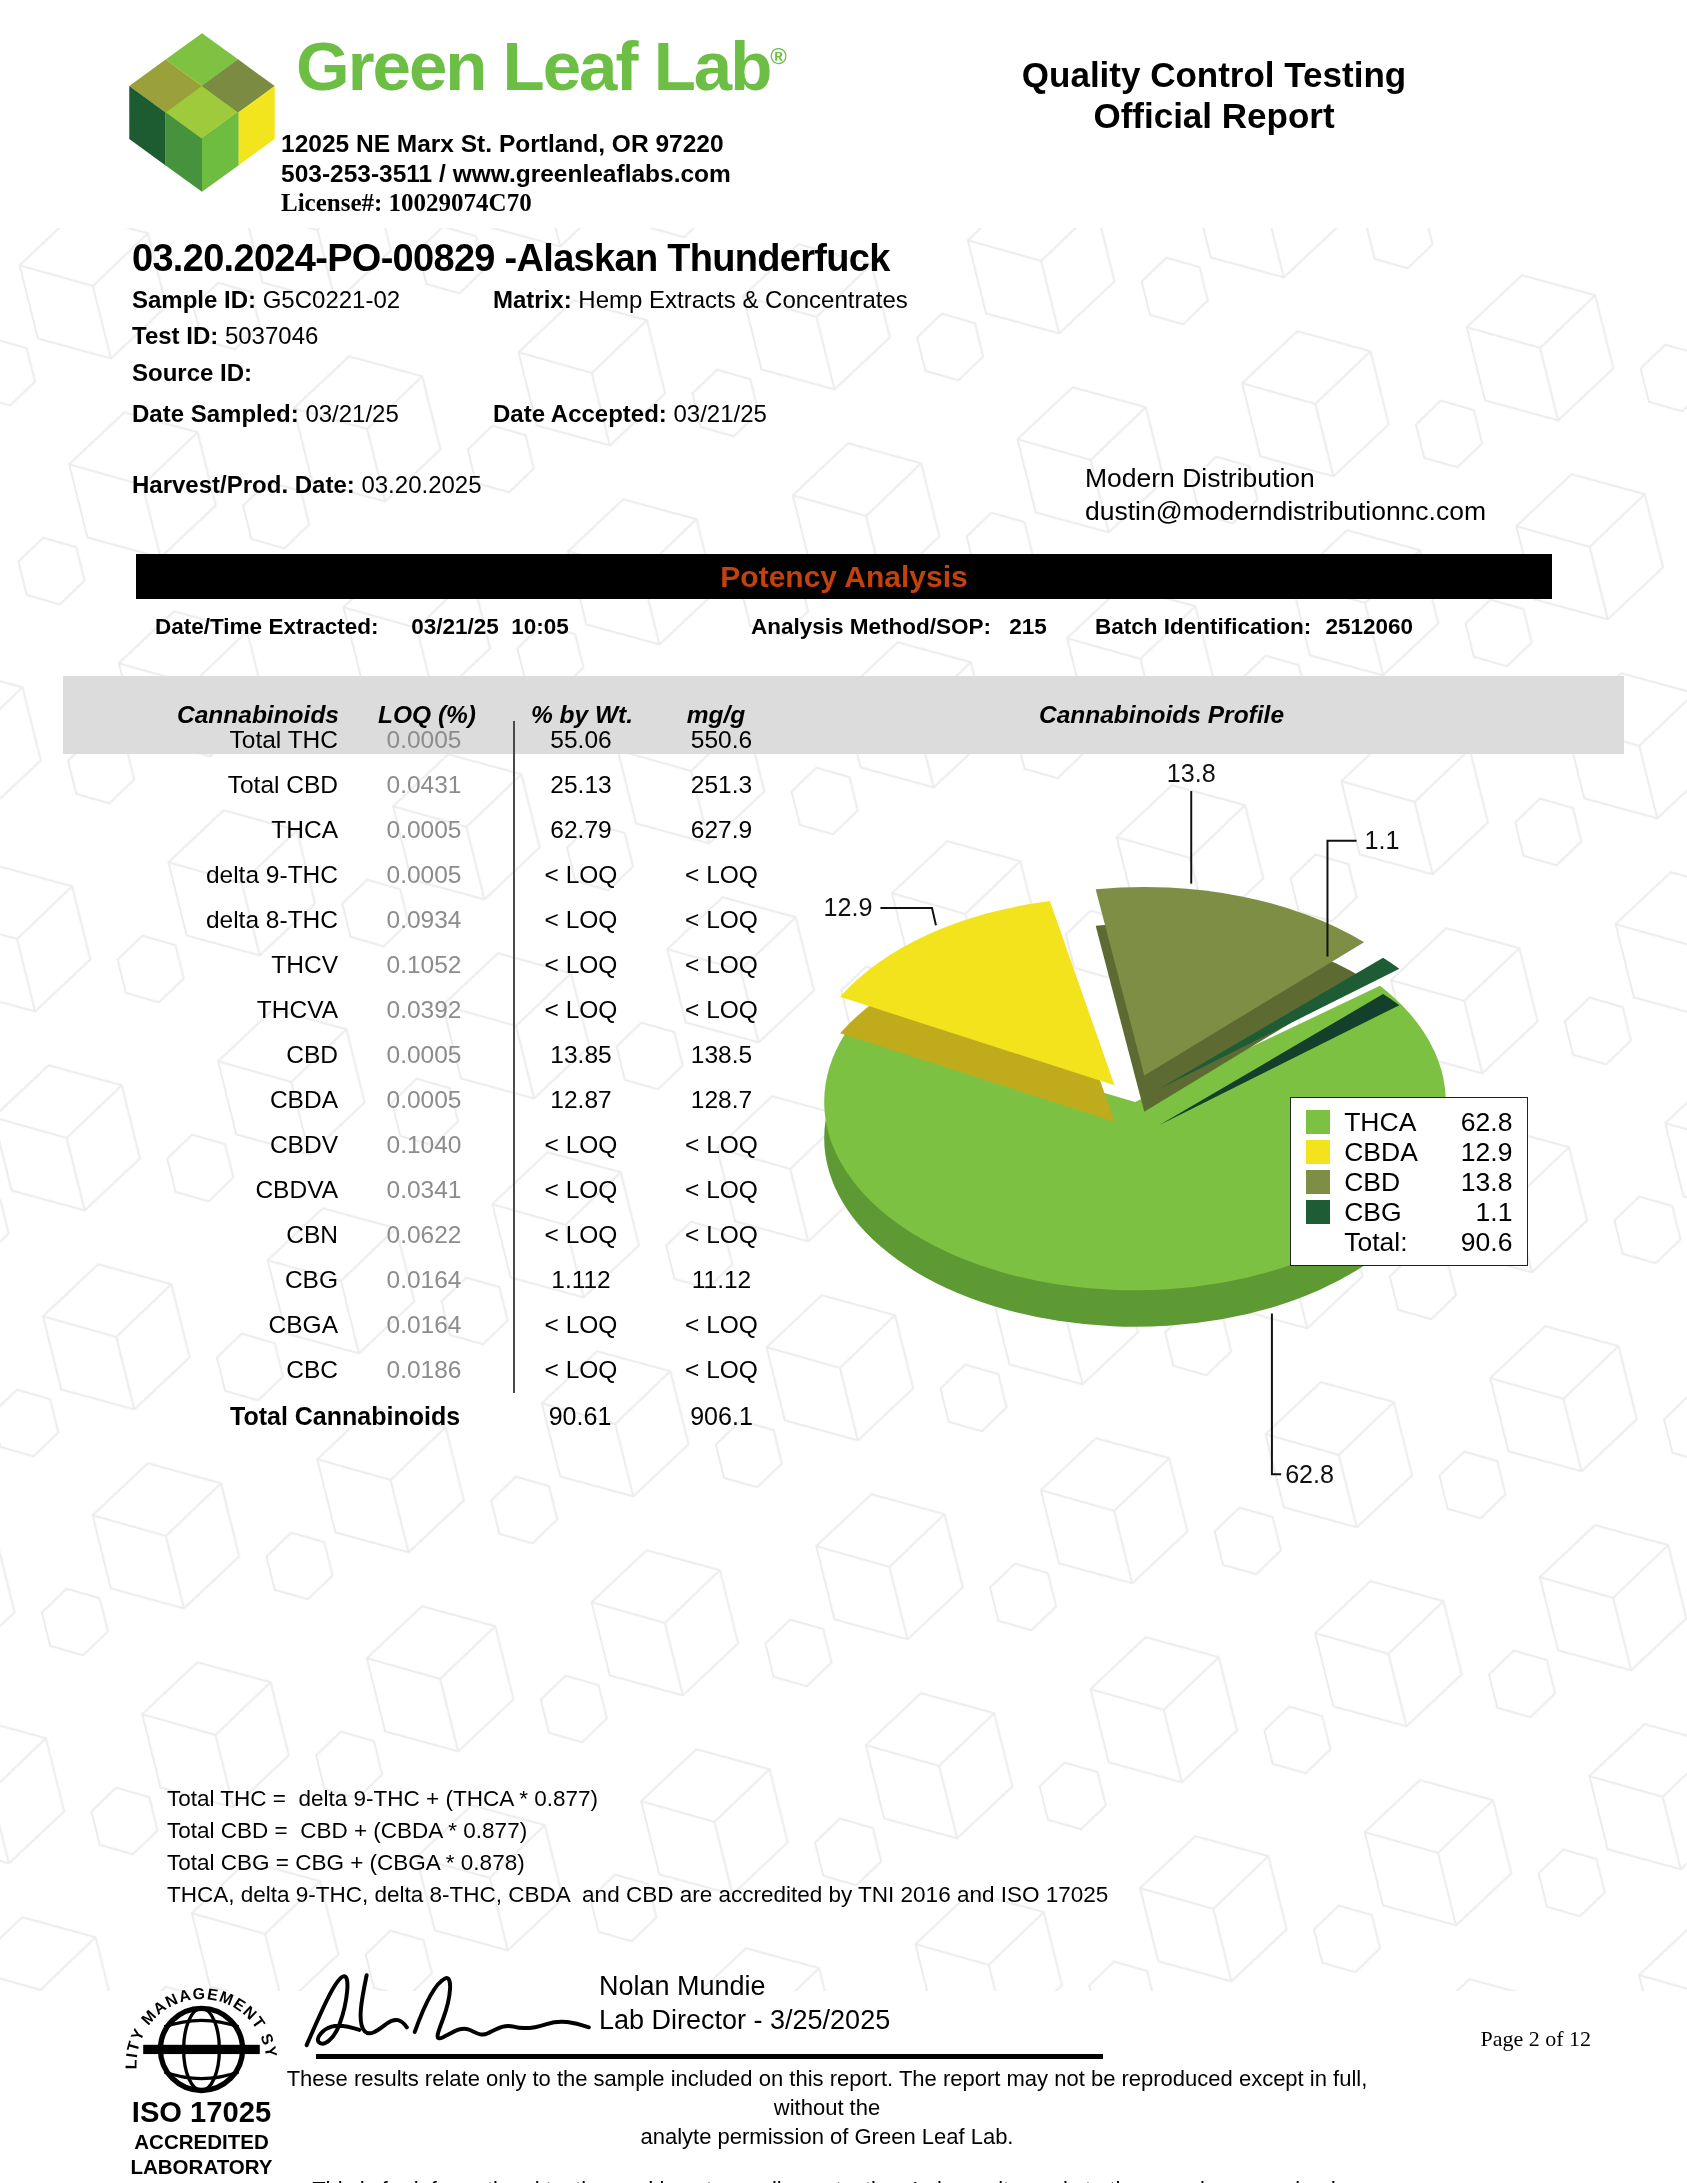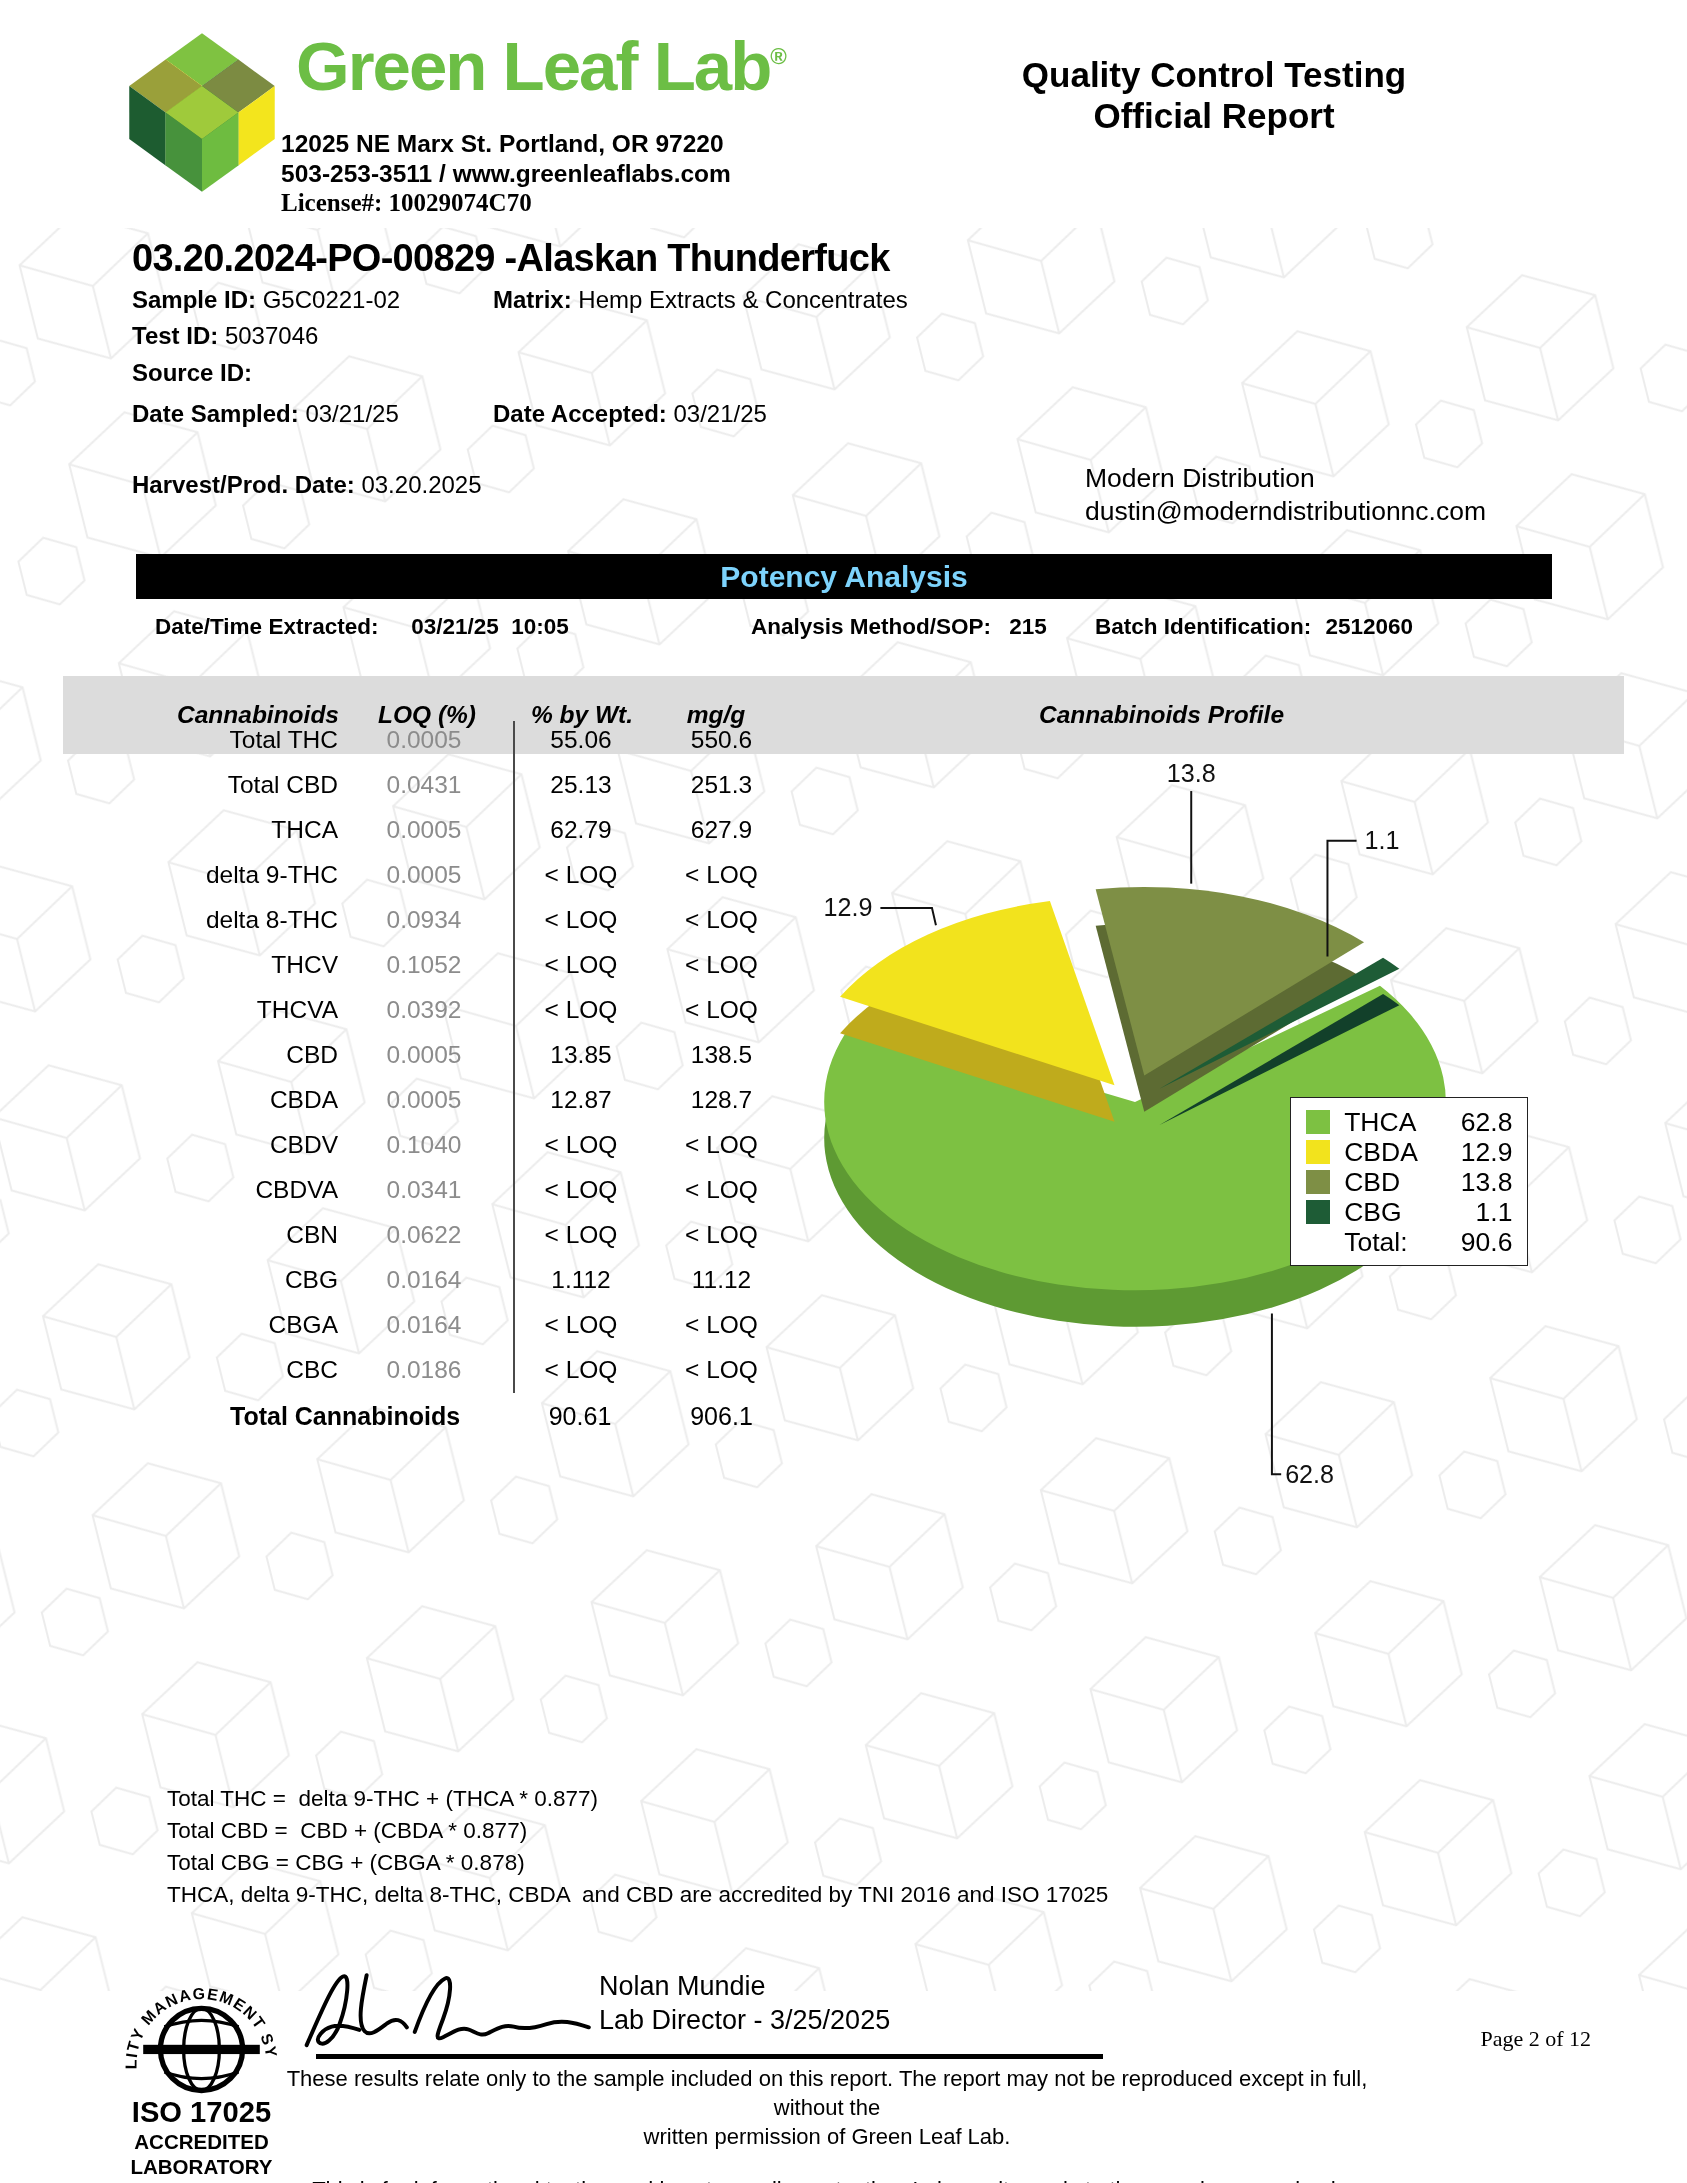--- a/index.html
+++ b/index.html
@@ -13,21 +13,21 @@
   
   .brand-text{font-size:69px;font-weight:bold;color:#6cbe45;letter-spacing:-2px;}
   .brand-reg{font-size:22.5px;color:#6cbe45;vertical-align:26.5px;font-weight:bold;}
   .addr{font-size:24.5px;font-weight:bold;}
   .license{font-family:"Liberation Serif",serif;font-size:25px;font-weight:bold;}
   .report-title{font-size:35px;font-weight:bold;text-align:center;line-height:41px;}
   .doc-title{font-size:38px;font-weight:bold;letter-spacing:-0.7px;}
   .field{font-size:24px;}
   .client{font-size:26.5px;}
   
-  .bar{background:#000;color:#7dd3fc;font-size:30px;font-weight:bold;text-align:center;line-height:45px;}
+  .bar{background:#000;color:#c2410c;font-size:30px;font-weight:bold;text-align:center;line-height:45px;}
   .sub{font-size:22.5px;}
   .band{background:#dcdcdc;}
   .bandlab{font-size:24.5px;font-weight:bold;line-height:78px;text-align:center;font-style:italic;}
   
   .trow{display:flex;height:45px;line-height:45px;font-size:24.5px;}
   .tname{width:202px;text-align:right;}
   .tloq{width:172px;text-align:center;color:#8c8c8c;}
   .tpct{width:142px;text-align:center;}
   .tmgg{width:139px;text-align:center;}
   .vline{background:#4a4a4a;width:2px;}
@@ -359,19 +359,19 @@
     <div class="a" style="left:599px;top:1969px;">
       <div class="sig-name">Nolan Mundie</div>
       <div class="sig-name">Lab Director - 3/25/2025</div>
     </div>
     <div class="a sigline" style="left:316px;top:2054px;width:787px;"></div>
 
     <div class="a pagenum" style="left:1379px;top:2026px;width:212px;">Page 2 of 12</div>
 
     <div class="a disc" style="left:278px;top:2064px;width:1098px;">
       <div>These results relate only to the sample included on this report. The report may not be reproduced except in full, without the</div>
-      <div>written permission of Green Leaf Lab.</div>
+      <div>analyte permission of Green Leaf Lab.</div>
       <div style="margin-top:24px;">This is for informational testing and is not compliance testing. Lab results apply to the sample as received.</div>
     </div>
 
   </div>
 </div>
 
 
 </body></html>

